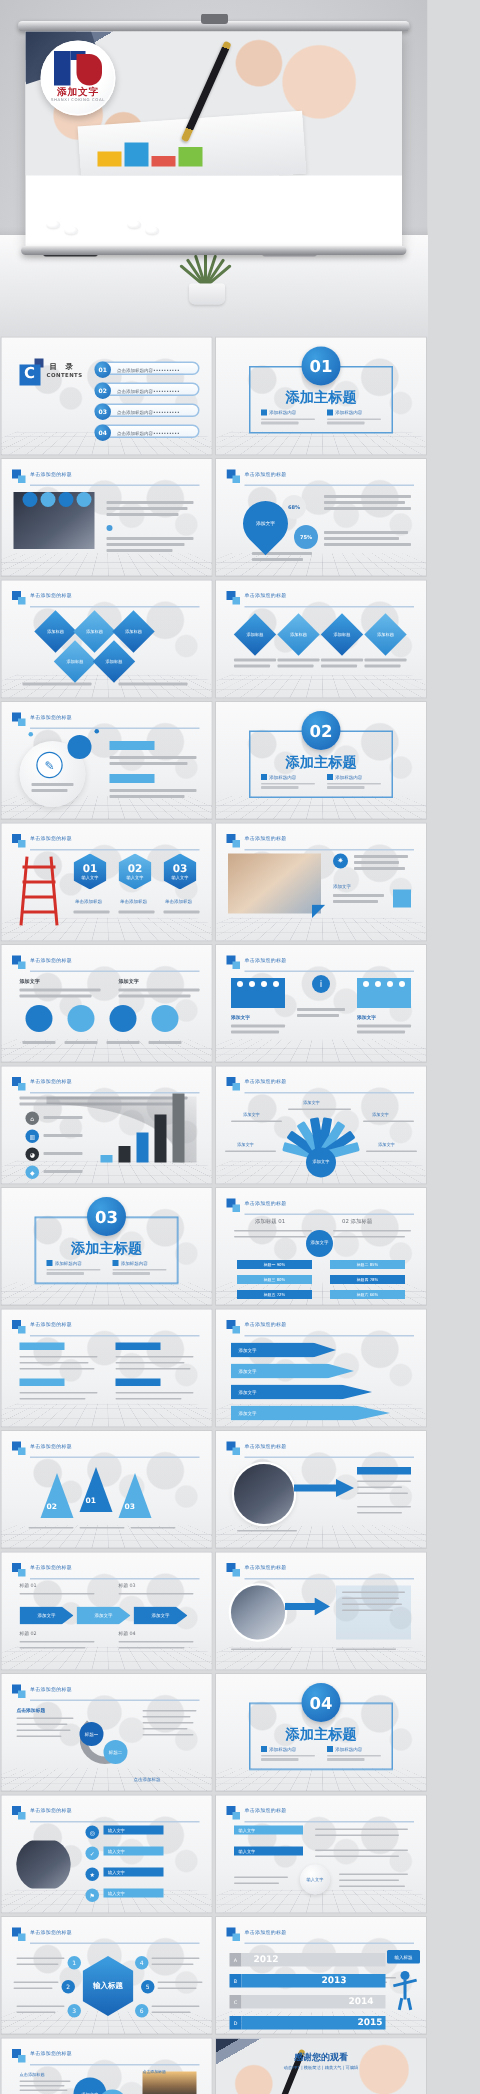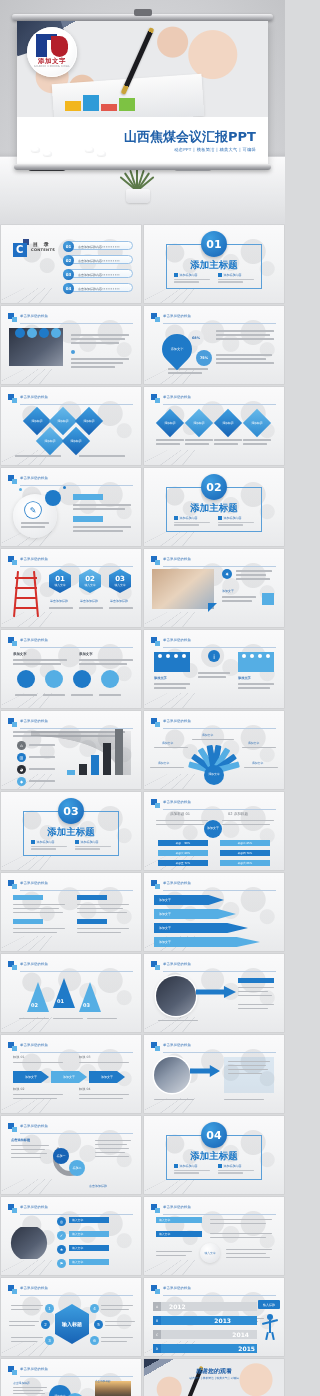--- a/index.html
+++ b/index.html
@@ -394,24 +394,20 @@
   <div class="screen-rail"></div>
   <div class="screen-body">
     <div class="hero-photo">
       <div class="cuff"></div>
       <div class="paper"></div>
       <div class="chartbit cb1"></div>
       <div class="chartbit cb2"></div>
       <div class="chartbit cb3"></div>
       <div class="chartbit cb4"></div>
       <div class="pen"></div>
-    </div>
-    <div class="hero-caption">
-      <div class="hero-title">山西焦煤会议汇报PPT</div>
-      <div class="hero-sub">动态PPT | 模板简洁 | 精美大气 | 可编辑</div>
     </div>
     <div class="hero-dot hd1"></div>
     <div class="hero-dot hd2"></div>
     <div class="hero-dot hd3"></div>
     <div class="hero-dot hd4"></div>
     <div class="hero-logo">
       <div class="logo-mark">
         <div class="blue"></div>
         <div class="red"></div>
       </div>

